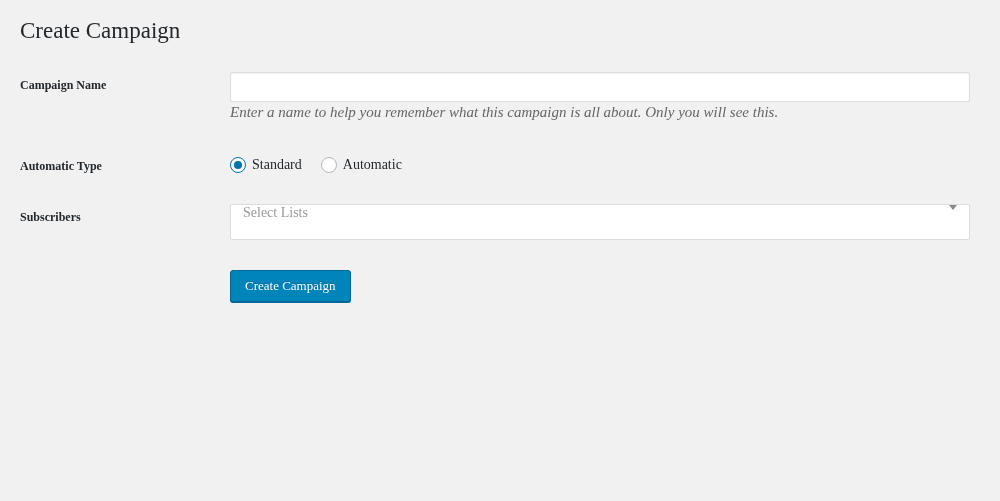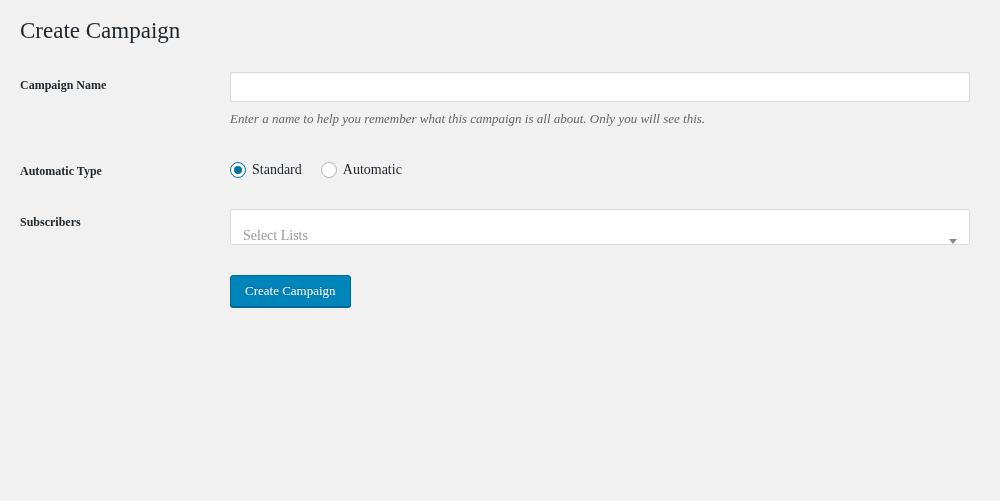--- a/index.html
+++ b/index.html
@@ -37,24 +37,24 @@
       width: 100%;
       height: 30px;
       border: 1px solid #ddd;
       background: #fff;
       padding: 4px 8px;
       font-size: 14px;
       box-shadow: inset 0 1px 2px rgba(0,0,0,0.05);
       border-radius: 2px;
     }
     .help-text {
-      font-size: 13px;
+      font-size: 15px;
       font-style: italic;
       color: #666;
-      margin-top: 8px;
+      margin-top: 0;
       line-height: 1.4;
     }
     .radio-group {
       display: flex;
       align-items: center;
       gap: 19px;
       padding-top: 4px;
     }
     .radio-wrap {
       display: inline-flex;
@@ -90,21 +90,21 @@
       color: #23282d;
       margin-bottom: 6px;
       display: block;
     }
     .select-box {
       width: 100%;
       border: 1px solid #ddd;
       background: #fff;
       height: 36px;
       display: flex;
-      align-items: flex-end;
+      align-items: flex-start;
       justify-content: space-between;
       padding: 0 12px;
       cursor: pointer;
       border-radius: 2px;
     }
     .select-placeholder {
       color: #999;
       font-size: 14px;
     }
     .caret {

